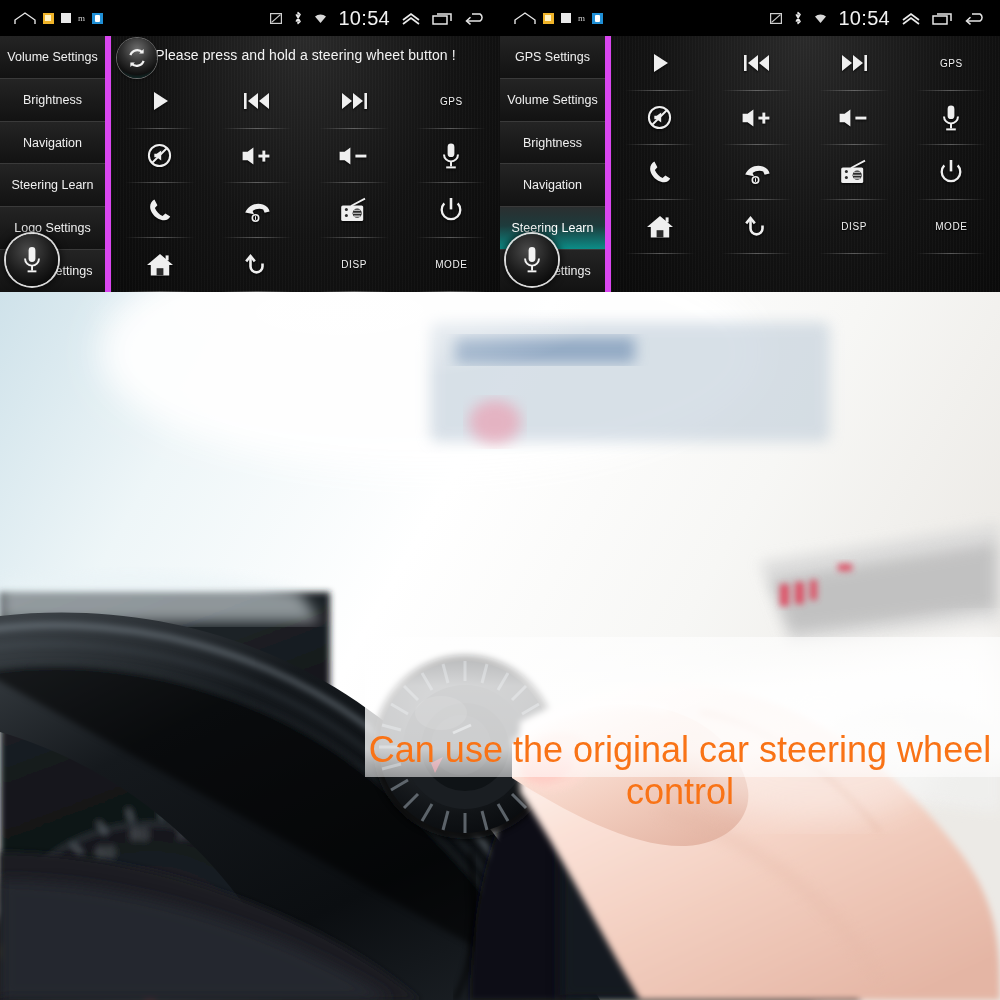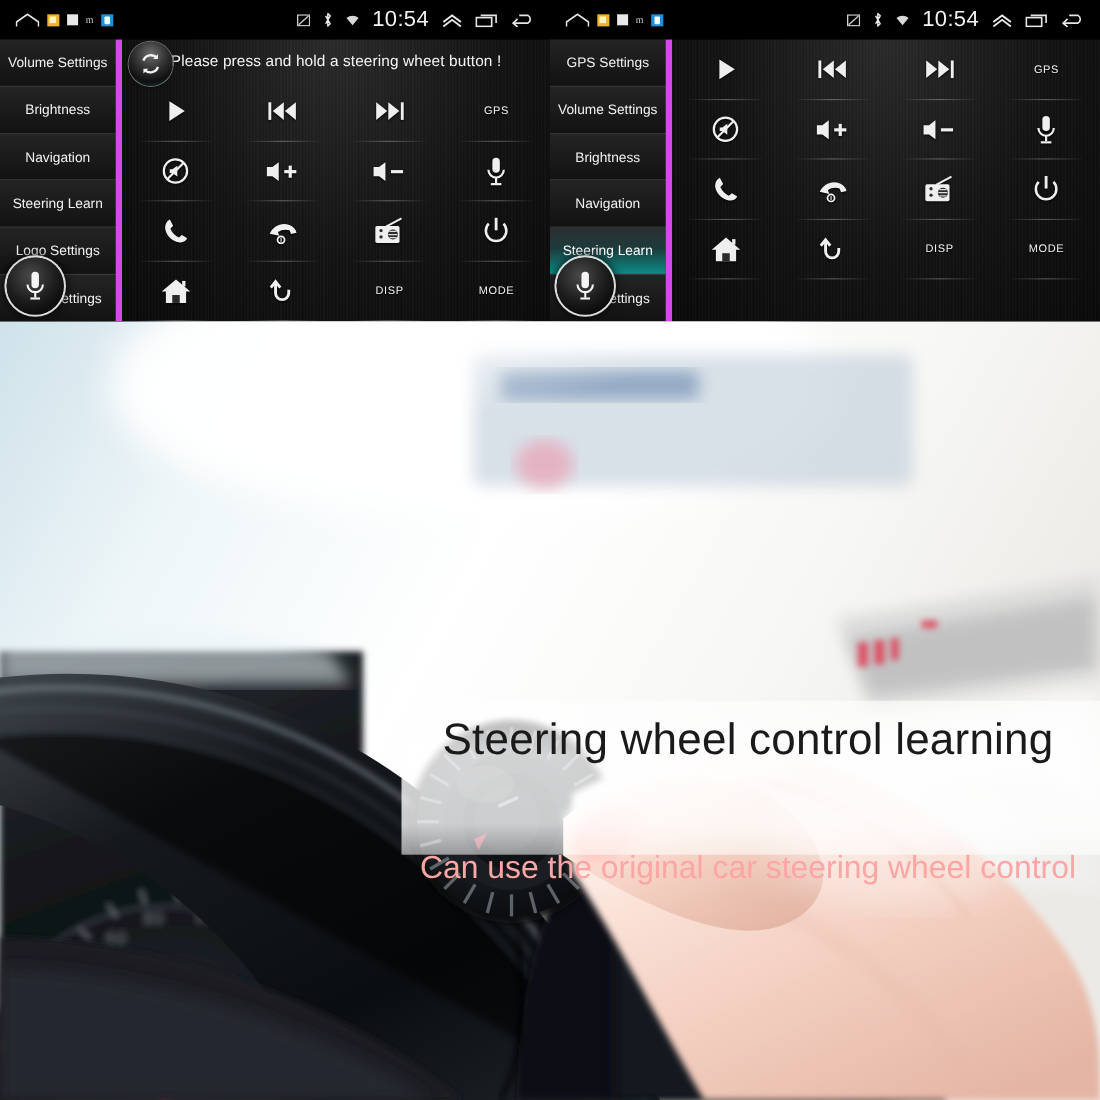--- a/index.html
+++ b/index.html
@@ -82,21 +82,21 @@
            overflow:hidden; background:#0b0d0f; }
   .photo-svg { position:absolute; left:0; top:0; width:1000px; height:708px; }
 
   
   .overlay-band { position:absolute; left:365px; top:345px; width:635px; height:140px;
      background:linear-gradient(180deg, rgba(255,255,255,.62) 0%, rgba(255,255,255,.80) 35%,
                                 rgba(255,255,255,.78) 80%, rgba(255,255,255,.55) 100%); }
   .headline { position:absolute; left:365px; top:358px; width:630px; text-align:center;
      color:#1a1a1a; font-size:40px; font-weight:normal; letter-spacing:.2px; }
   .subline { position:absolute; left:365px; top:437px; width:630px; text-align:center;
-     color:#fca5a5; font-size:29px; font-weight:normal;margin-top:44px; }
+     color:#f97316; font-size:36px; font-weight:normal; }
 </style>
 </head>
 <body>
 
 <div id="root">
 
   <div class="ui-strip">
 
     <div class="unit">
 
@@ -663,17 +663,16 @@
         <path d="M660 520 C 740 540 830 600 880 690" fill="none" stroke="#e3b7a6" stroke-width="8" opacity="0.45" filter="url(#blurM)"></path>
         <ellipse cx="820" cy="470" rx="120" ry="60" fill="#ffffff" opacity="0.35" filter="url(#blurL)"></ellipse>
       </g>
 
       <path d="M470 560 C 480 640 470 680 455 708" fill="none" stroke="#05070a" stroke-width="4" opacity="0.8" filter="url(#blurS)"></path>
 
       <ellipse cx="340" cy="20" rx="260" ry="70" fill="url(#glare)" opacity="0.8"></ellipse>
     </svg>
 
     <div class="overlay-band"></div>
-    <div class="headline">Steering wheel control learning</div>
     <div class="subline">Can use the original car steering wheel control</div>
   </div>
 
 </div>
 
 </body></html>

